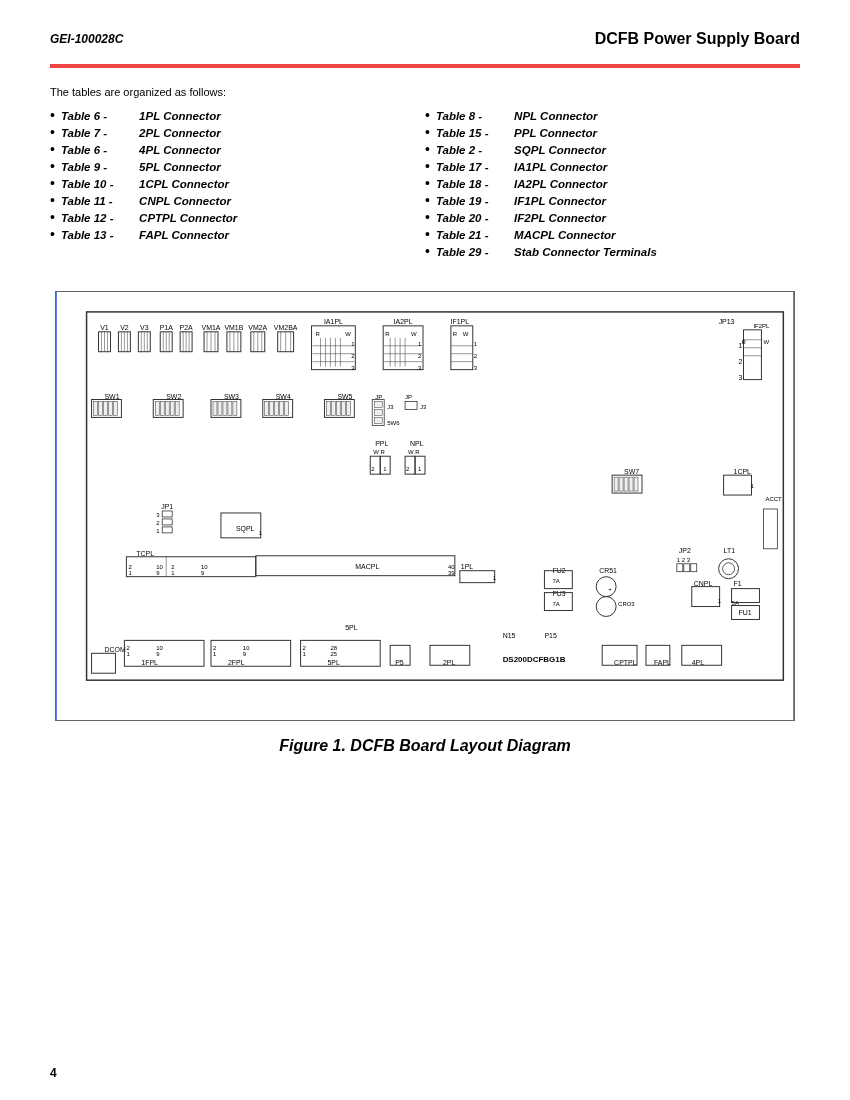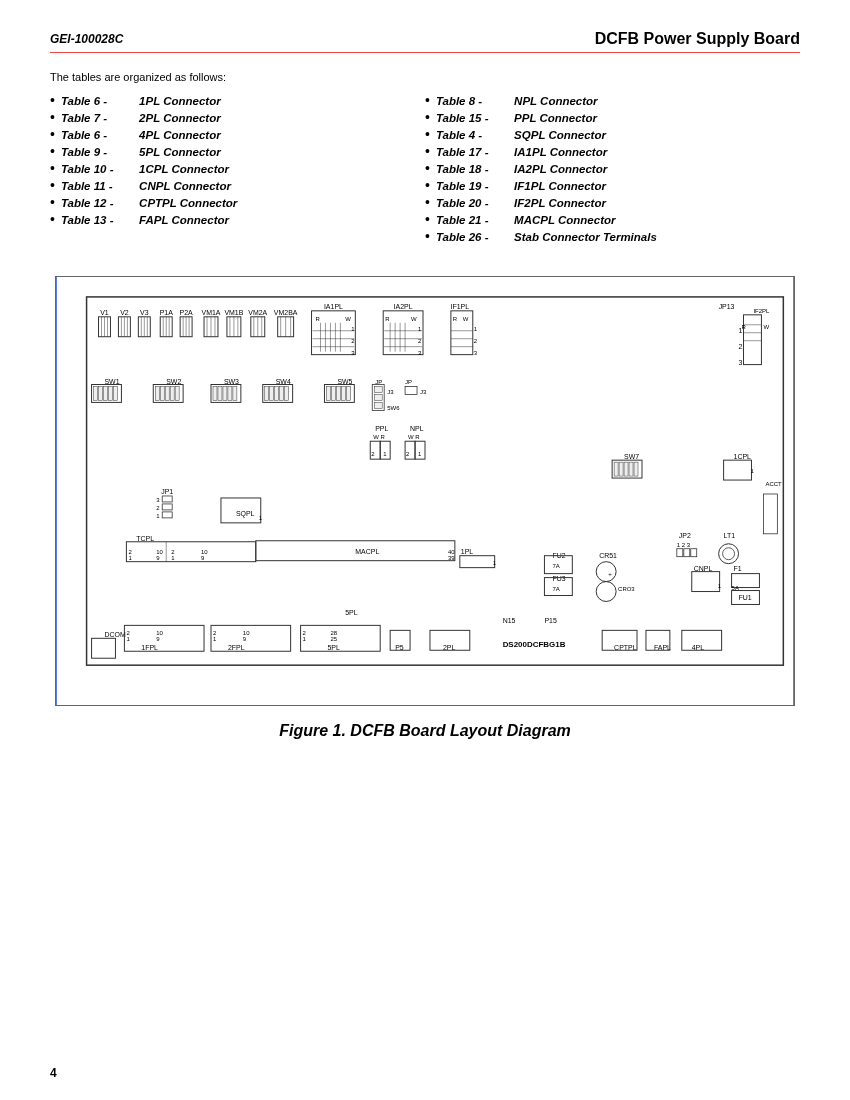--- a/index.html
+++ b/index.html
@@ -16,22 +16,22 @@
       width: 850px;
       min-height: 1100px;
       padding: 30px 50px 30px 50px;
       position: relative;
     }
     
     .header {
       display: flex;
       justify-content: space-between;
       align-items: center;
-      border-bottom: 1px solid #ef4444;
-      padding-bottom: 4px;
+      border-bottom: 4px solid #ef4444;
+      padding-bottom: 16px;
       margin-bottom: 18px;
     }
     .header-left {
       font-weight: bold;
       font-size: 12px;
       font-style: italic;
     }
     .header-right {
       font-weight: bold;
       font-size: 16px;
@@ -170,21 +170,21 @@
             <span class="table-num">Table 8 -</span>
             <span class="table-desc">&nbsp;NPL Connector</span>
           </li>
           <li>
             <span class="bullet">•</span>
             <span class="table-num">Table 15 -</span>
             <span class="table-desc">&nbsp;PPL Connector</span>
           </li>
           <li>
             <span class="bullet">•</span>
-            <span class="table-num">Table 4 -</span>
+            <span class="table-num">Table 2 -</span>
             <span class="table-desc">&nbsp;SQPL Connector</span>
           </li>
           <li>
             <span class="bullet">•</span>
             <span class="table-num">Table 17 -</span>
             <span class="table-desc">&nbsp;IA1PL Connector</span>
           </li>
           <li>
             <span class="bullet">•</span>
             <span class="table-num">Table 18 -</span>
@@ -200,21 +200,21 @@
             <span class="table-num">Table 20 -</span>
             <span class="table-desc">&nbsp;IF2PL Connector</span>
           </li>
           <li>
             <span class="bullet">•</span>
             <span class="table-num">Table 21 -</span>
             <span class="table-desc">&nbsp;MACPL Connector</span>
           </li>
           <li>
             <span class="bullet">•</span>
-            <span class="table-num">Table 26 -</span>
+            <span class="table-num">Table 29 -</span>
             <span class="table-desc">&nbsp;Stab Connector Terminals</span>
           </li>
         </ul>
     </div>
   </div>
 
   <div class="diagram-container">
     <svg class="diagram-svg" viewBox="0 0 740 430" xmlns="http://www.w3.org/2000/svg">
 
       <rect width="740" height="430" fill="white"></rect>

